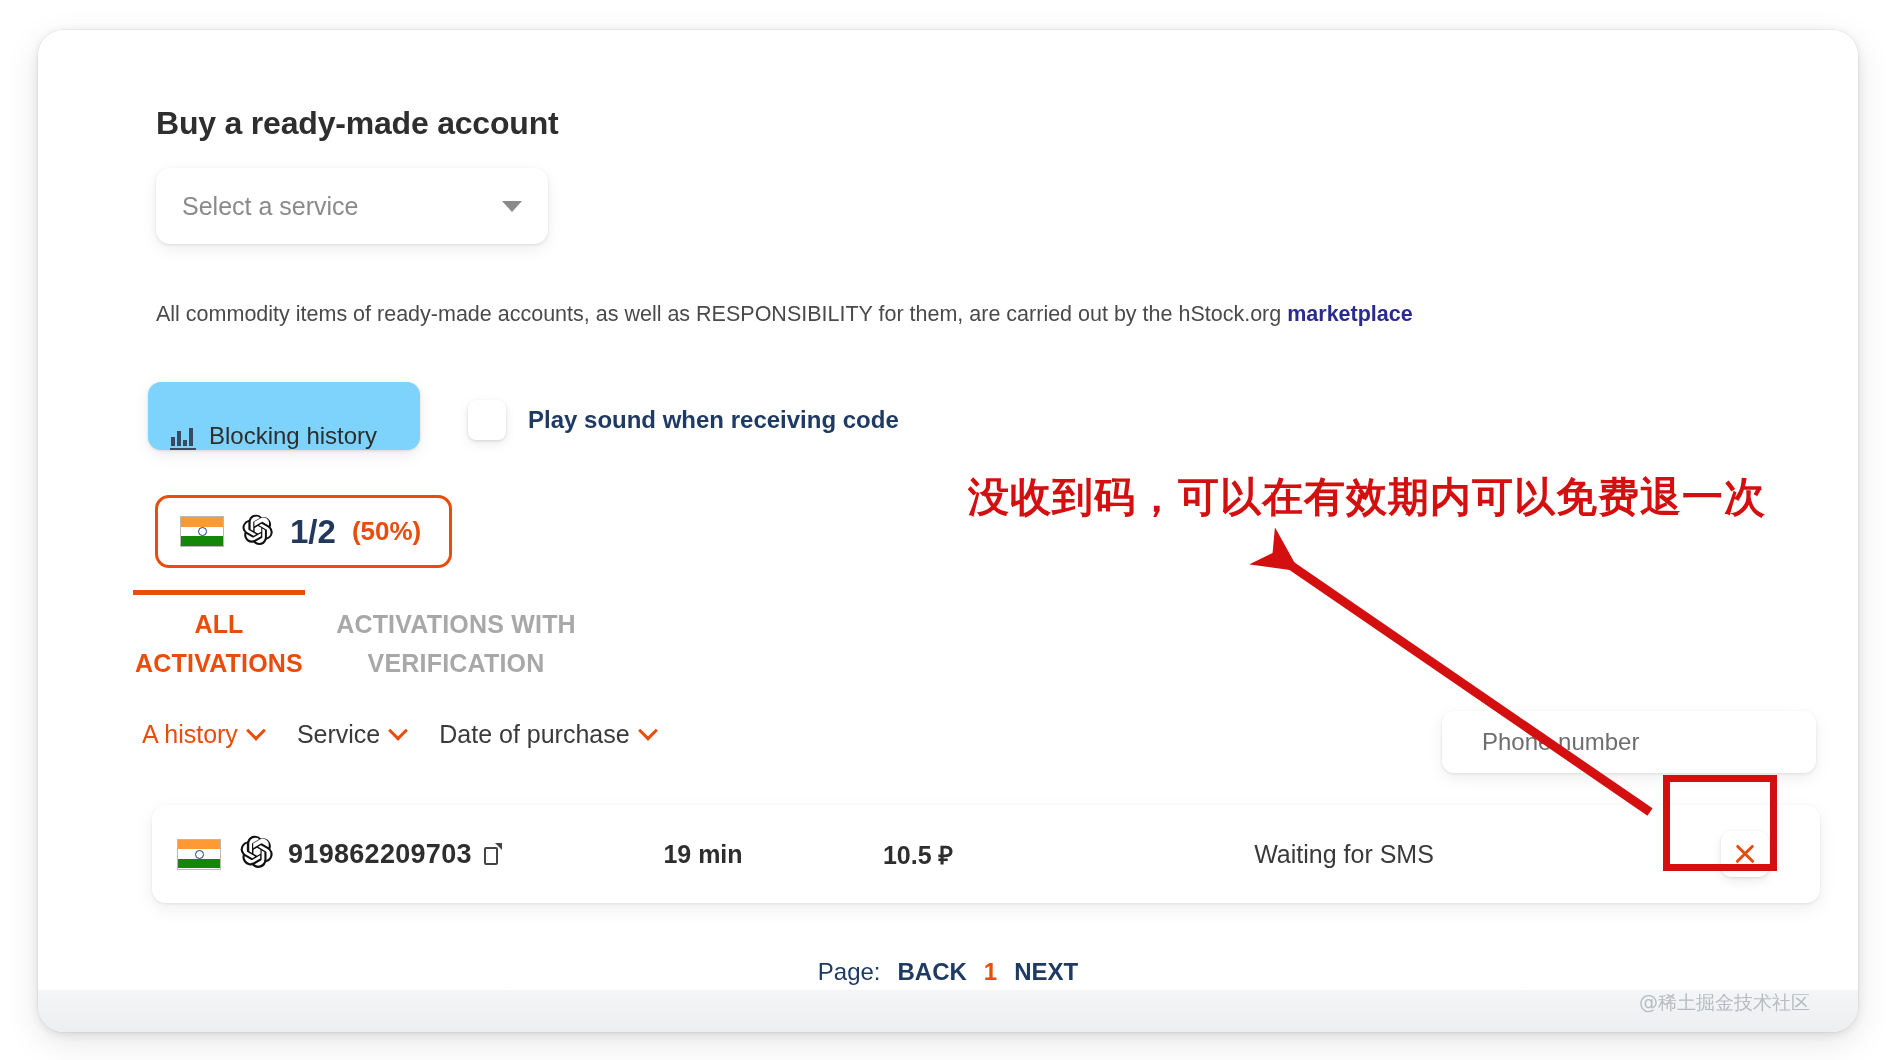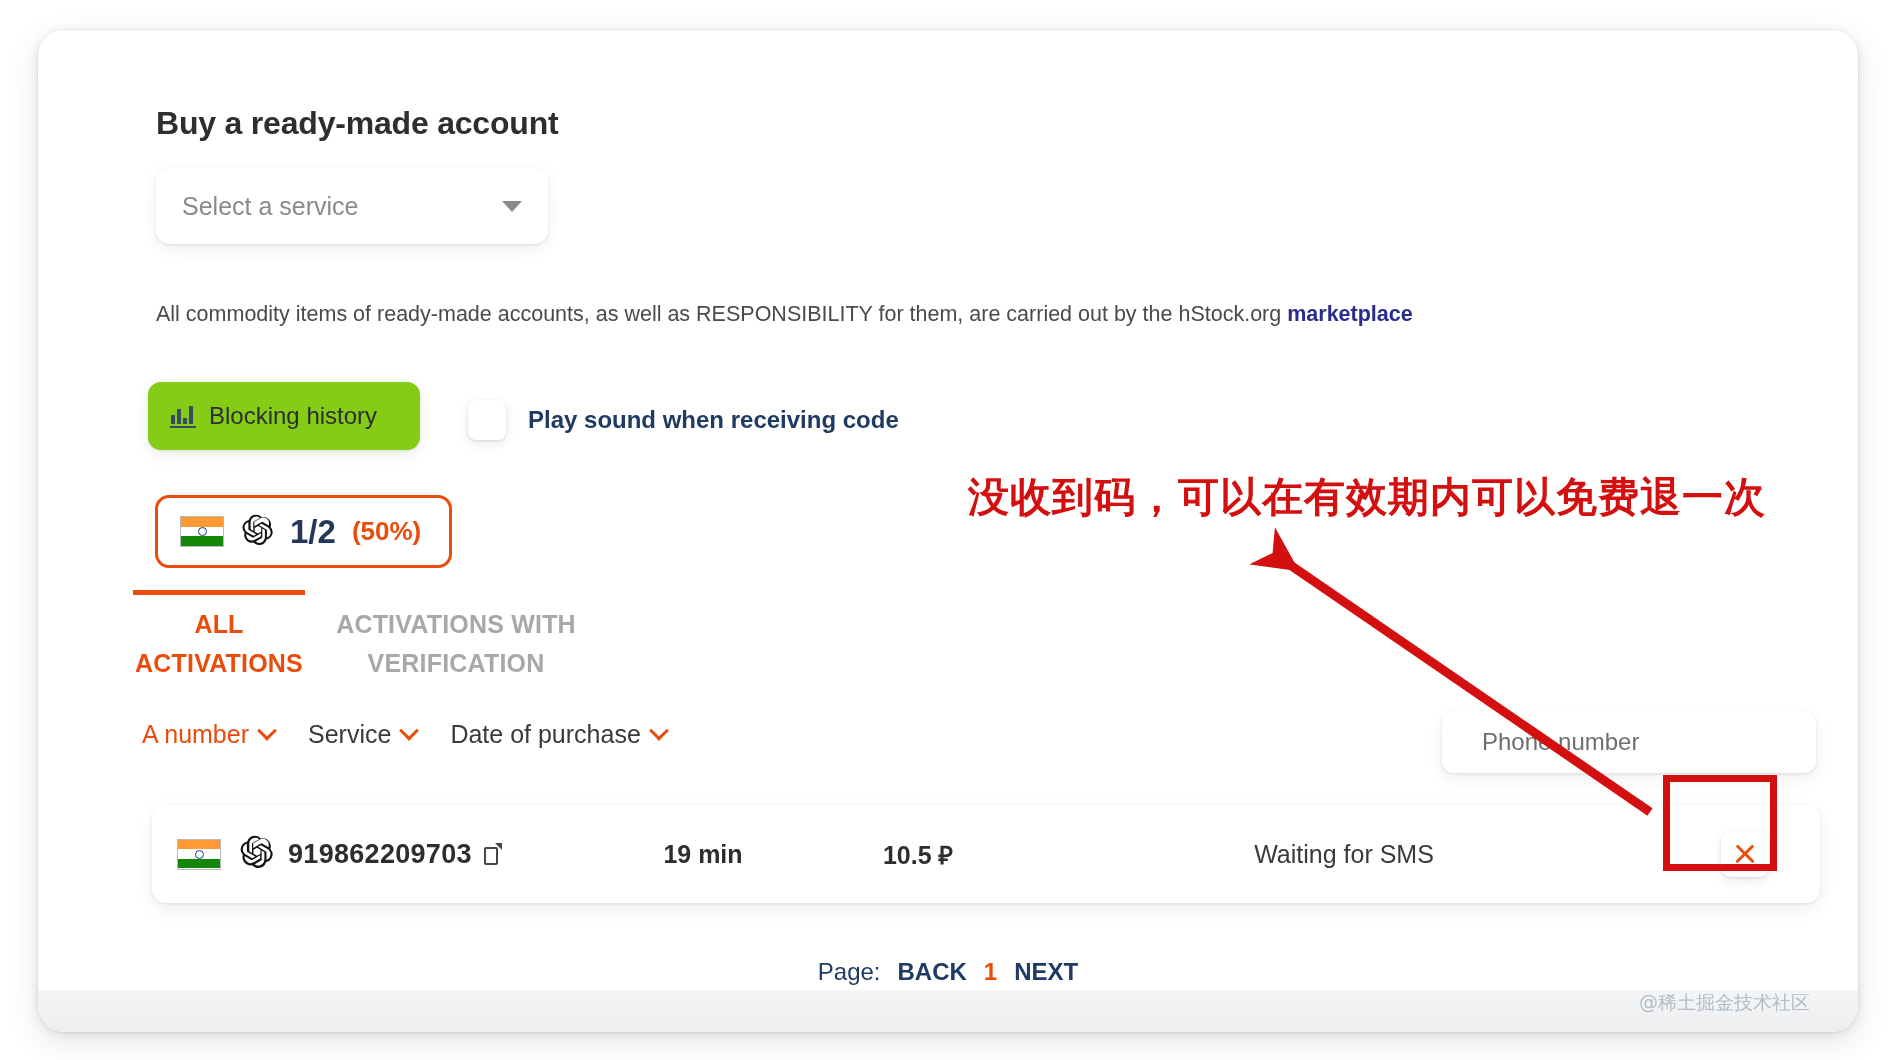--- a/index.html
+++ b/index.html
@@ -107,25 +107,25 @@
     cursor: pointer;
   }
 
   
   .blocking-history {
     position: absolute;
     left: 110px;
     top: 352px;
     width: 272px;
     height: 68px;
-    background: #84cc16;
+    background: #7dd3fc;
     border-radius: 13px;
     box-shadow: 0 1px 3px rgba(0,0,0,0.10), 0 5px 16px rgba(0,0,0,0.08);
     display: flex;
-    align-items: center;
+    align-items: flex-end;
     gap: 13px;
     padding: 0 22px;
     cursor: pointer;
   }
   .blocking-history .bh-label {
     font-size: 24px;
     color: #2e2e2e;
   }
   .chart-icon { width: 26px; height: 24px; position: relative; }
   .chart-icon i {
@@ -467,21 +467,21 @@
         <span class="chip-pct">(50%)</span>
       </div>
 
       <div class="tabs">
         <div class="tab active">ALL ACTIVATIONS</div>
         <div class="tab inactive">ACTIVATIONS WITH VERIFICATION</div>
       </div>
 
       <div class="filters">
         <div class="filter active-f">
-          <span>A number</span>
+          <span>A history</span>
           <span class="chev"></span>
         </div>
         <div class="filter plain-f">
           <span>Service</span>
           <span class="chev"></span>
         </div>
         <div class="filter plain-f">
           <span>Date of purchase</span>
           <span class="chev"></span>
         </div>

